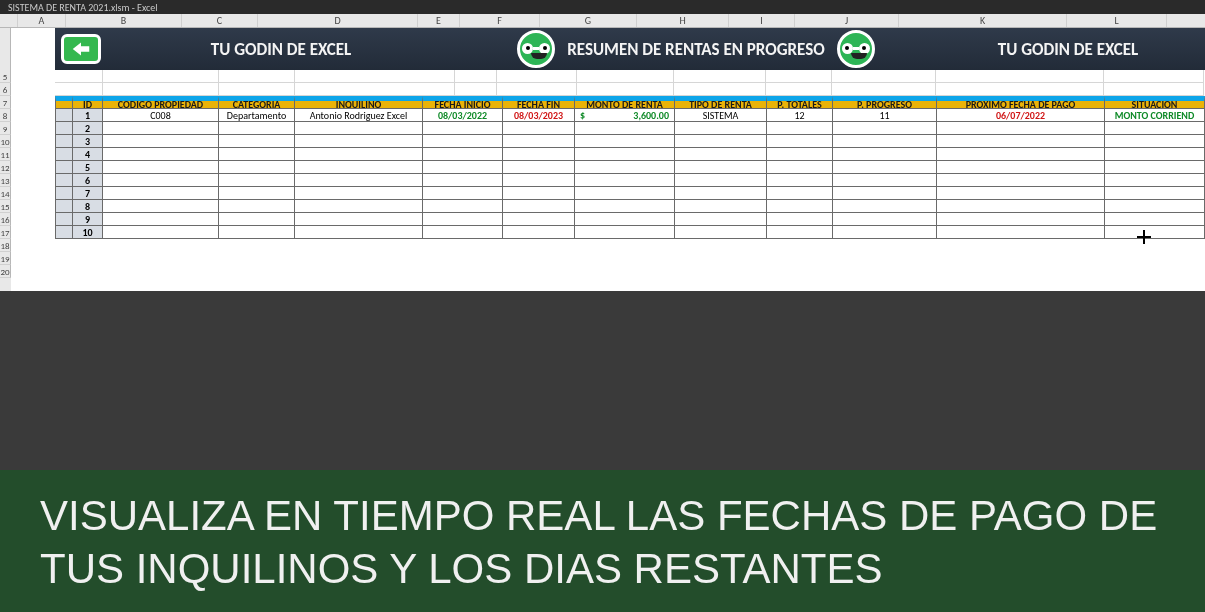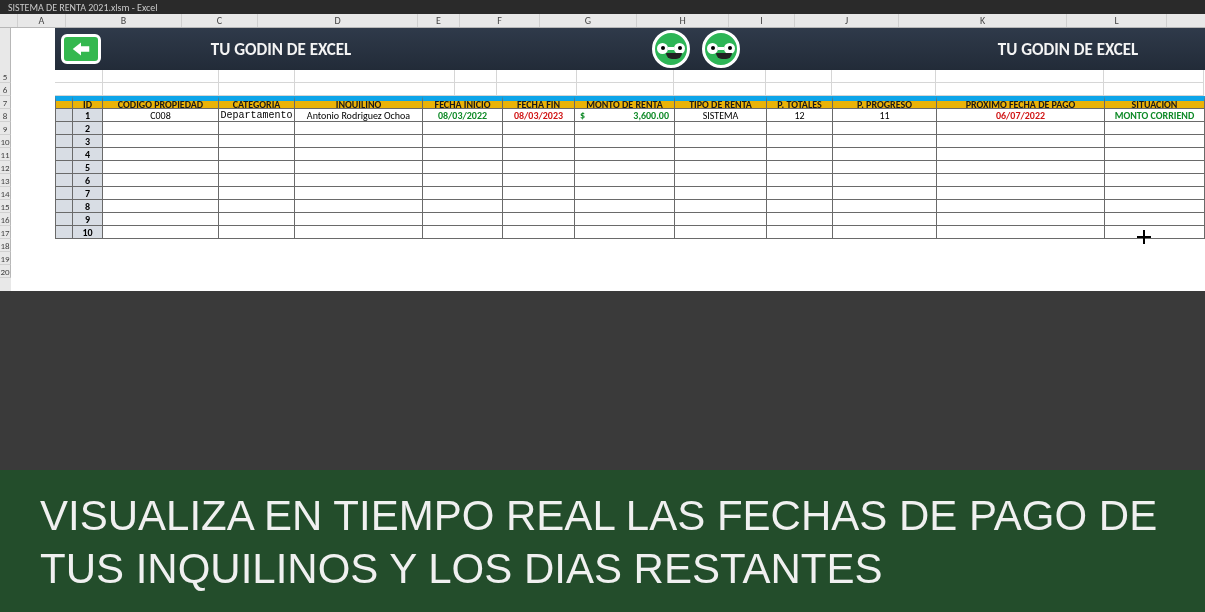--- a/index.html
+++ b/index.html
@@ -233,20 +233,21 @@
               <div class="eye l">
                 <div class="pupil"></div>
               </div>
               <div class="eye r">
                 <div class="pupil"></div>
               </div>
               <div class="bridge"></div>
             </div>
           <div class="stache"></div>
         </div>
+        <span>RESUMEN DE RENTAS EN PROGRESO</span>
         <div class="godin-icon">
           <div class="glasses">
               <div class="eye l">
                 <div class="pupil"></div>
               </div>
               <div class="eye r">
                 <div class="pupil"></div>
               </div>
               <div class="bridge"></div>
             </div>
@@ -299,22 +300,22 @@
         <div class="cell hdr" style="width: 104px;">P. PROGRESO</div>
         <div class="cell hdr" style="width: 168px;">PROXIMO FECHA DE PAGO</div>
         <div class="cell hdr" style="width: 100px;">SITUACIÓN</div>
       </div>
 
     <div id="data-rows">
         <div class="data-row">
           <div class="cell" style="width: 18px; border-left: 1px solid rgb(106, 106, 106); background: rgb(216, 221, 228);"></div>
           <div class="cell id-col" style="width: 30px;">1</div>
           <div class="cell " style="width: 116px;">C008</div>
-          <div class="cell " style="width: 76px; font-family: Liberation Mono, monospace;">Departamento</div>
-          <div class="cell " style="width: 128px;">Antonio Rodriguez Ochoa</div>
+          <div class="cell " style="width: 76px;">Departamento</div>
+          <div class="cell " style="width: 128px;">Antonio Rodriguez Excel</div>
           <div class="cell txt-green" style="width: 80px;">08/03/2022</div>
           <div class="cell txt-red" style="width: 72px;">08/03/2023</div>
           <div class="cell " style="width: 100px;">
             <div class="money">
               <span>$</span>
               <span>3,600.00</span>
             </div>
           </div>
           <div class="cell " style="width: 92px;">SISTEMA</div>
           <div class="cell " style="width: 66px;">12</div>

